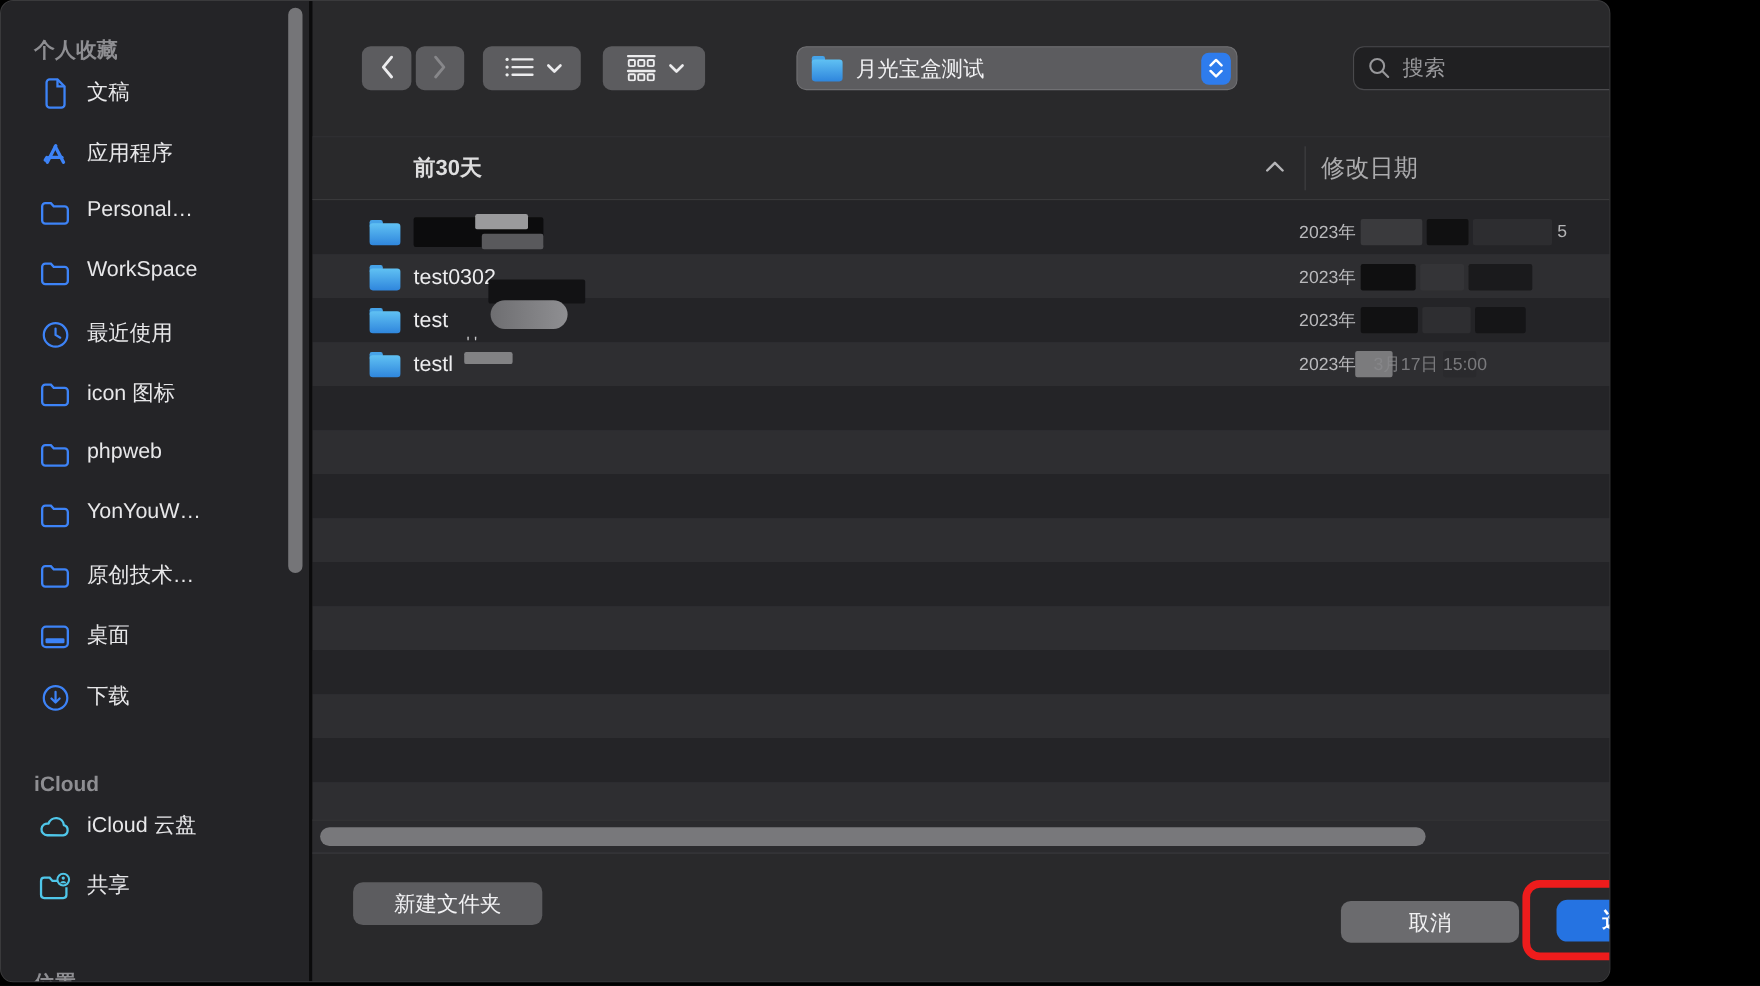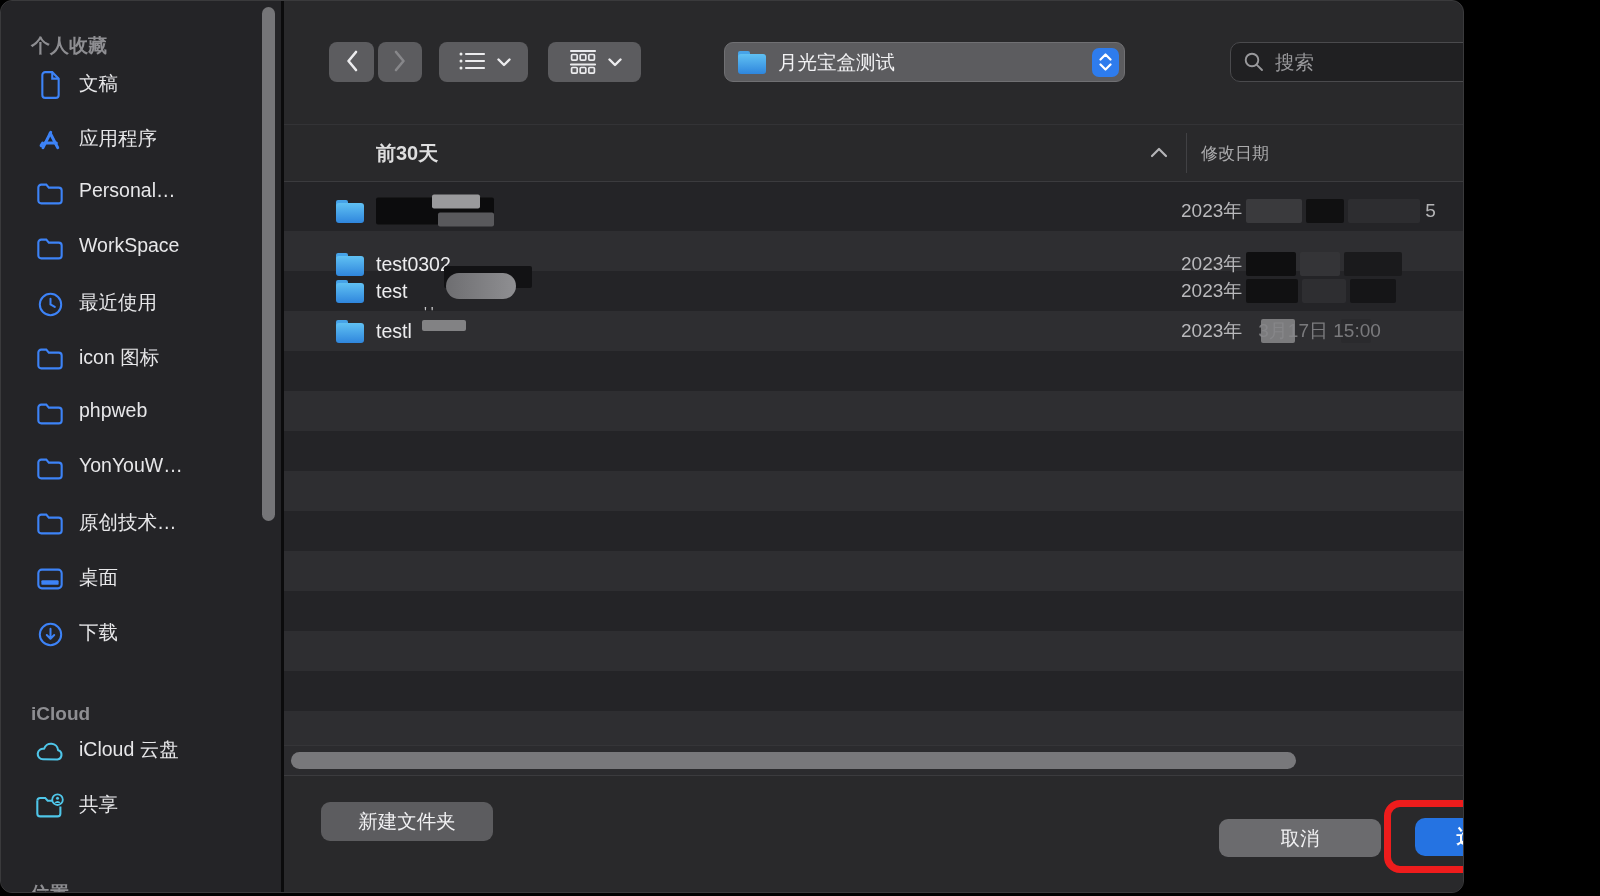--- a/index.html
+++ b/index.html
@@ -29,34 +29,34 @@
     border:1px solid #4a4a4d;border-radius:10px;box-sizing:border-box;display:flex;align-items:center;}
   .searchbox input{background:transparent;border:none;outline:none;color:#eab308;font-size:19.5px;width:220px;
     font-family:inherit;}
   .searchbox input::placeholder{color:#98989b;}
   .tb-line{position:absolute;left:0;right:0;top:123px;height:1px;background:#333336;}
   
   .list-header{position:absolute;left:0;right:0;top:124px;height:56px;background:#29292b;border-bottom:1px solid #3b3b3e;}
   .group-title{position:absolute;left:92px;top:50%;transform:translateY(-50%);color:#dededf;font-size:20px;font-weight:700;}
   .sort-caret{position:absolute;left:866px;top:50%;transform:translateY(-50%);}
   .col-sep{position:absolute;top:8px;bottom:8px;width:1px;background:#414144;}
-  .col-label{position:absolute;top:50%;transform:translateY(-50%);color:#ababad;font-size:17px;}
+  .col-label{position:absolute;top:50%;transform:translateY(-50%);color:#ababad;font-size:22px;}
   
   .rows-area{position:absolute;left:0;right:0;top:181px;height:563px;overflow:hidden;}
   .stripe{width:100%;height:40px;}
   .stripe:first-child{height:49px;}
   .stripe:nth-child(odd){background:#242427;}
   .stripe:nth-child(even){background:#2e2e31;}
   .file-row{position:absolute;left:0;right:0;height:40px;display:flex;align-items:center;}
   .row-ficon{position:absolute;left:52px;width:28px;height:23px;}
   .ficon-body{position:absolute;left:0;top:3px;width:28px;height:20px;border-radius:3px;
     background:linear-gradient(#60c1f3,#2f86dd);}
   .ficon-tab{position:absolute;left:0;top:0;width:12px;height:6px;border-radius:2px 2px 0 0;background:#46a3e8;}
   .row-name{position:absolute;left:92px;color:#ededef;font-size:19.5px;font-weight:500;white-space:nowrap;}
-  .row-date{position:absolute;left:897px;color:#b9b9bc;font-size:19px;white-space:nowrap;display:flex;align-items:center;}
+  .row-date{position:absolute;left:897px;color:#b9b9bc;font-size:16px;white-space:nowrap;display:flex;align-items:center;}
   .blk{display:inline-block;height:24px;border-radius:2px;margin-left:4px;vertical-align:middle;}
   
   .nr-blob{position:absolute;left:92px;top:50%;transform:translateY(-50%);width:118px;height:27px;background:#0c0c0d;border-radius:2px;}
   .nr-blob .p1{position:absolute;right:14px;top:-3px;width:48px;height:14px;background:#9a9a9c;border-radius:2px;}
   .nr-blob .p2{position:absolute;right:0;bottom:-2px;width:56px;height:14px;background:#59595c;border-radius:2px;}
   .partial-cover{position:absolute;left:68px;bottom:-4px;width:88px;height:22px;background:#121214;border-radius:2px;}
   .gray-pill{position:absolute;left:70px;top:2px;width:70px;height:26px;border-radius:13px;
     background:linear-gradient(90deg,#6e6e71,#8f8f92);}
   .tick-marks{position:absolute;left:74px;top:-8px;color:#c7c7c9;font-size:15px;letter-spacing:4px;}
   .tick-blob{position:absolute;left:72px;top:9px;width:44px;height:11px;background:#97979a;border-radius:2px;opacity:.8;}
@@ -335,21 +335,21 @@
           </span>
         <span class="row-date">
           <span>2023年</span>
           <span class="blk" style="width:56px;background:#3a3a3d"></span>
           <span class="blk" style="width:38px;background:#101011"></span>
           <span class="blk" style="width:72px;background:#2d2d30"></span>
           <span class="date-tail">5</span>
         </span>
       </div>
 
-      <div class="file-row" style="top:62px">
+      <div class="file-row" style="top:50px">
         <span class="row-ficon">
             <span class="ficon-tab"></span>
             <span class="ficon-body"></span>
           </span>
         <span class="row-name">test0302</span>
         <span class="partial-cover" style="left:160px"></span>
         <span class="row-date">
           <span>2023年</span>
           <span class="blk" style="width:50px;background:#0f0f10"></span>
           <span class="blk" style="width:40px;background:#343437"></span>

